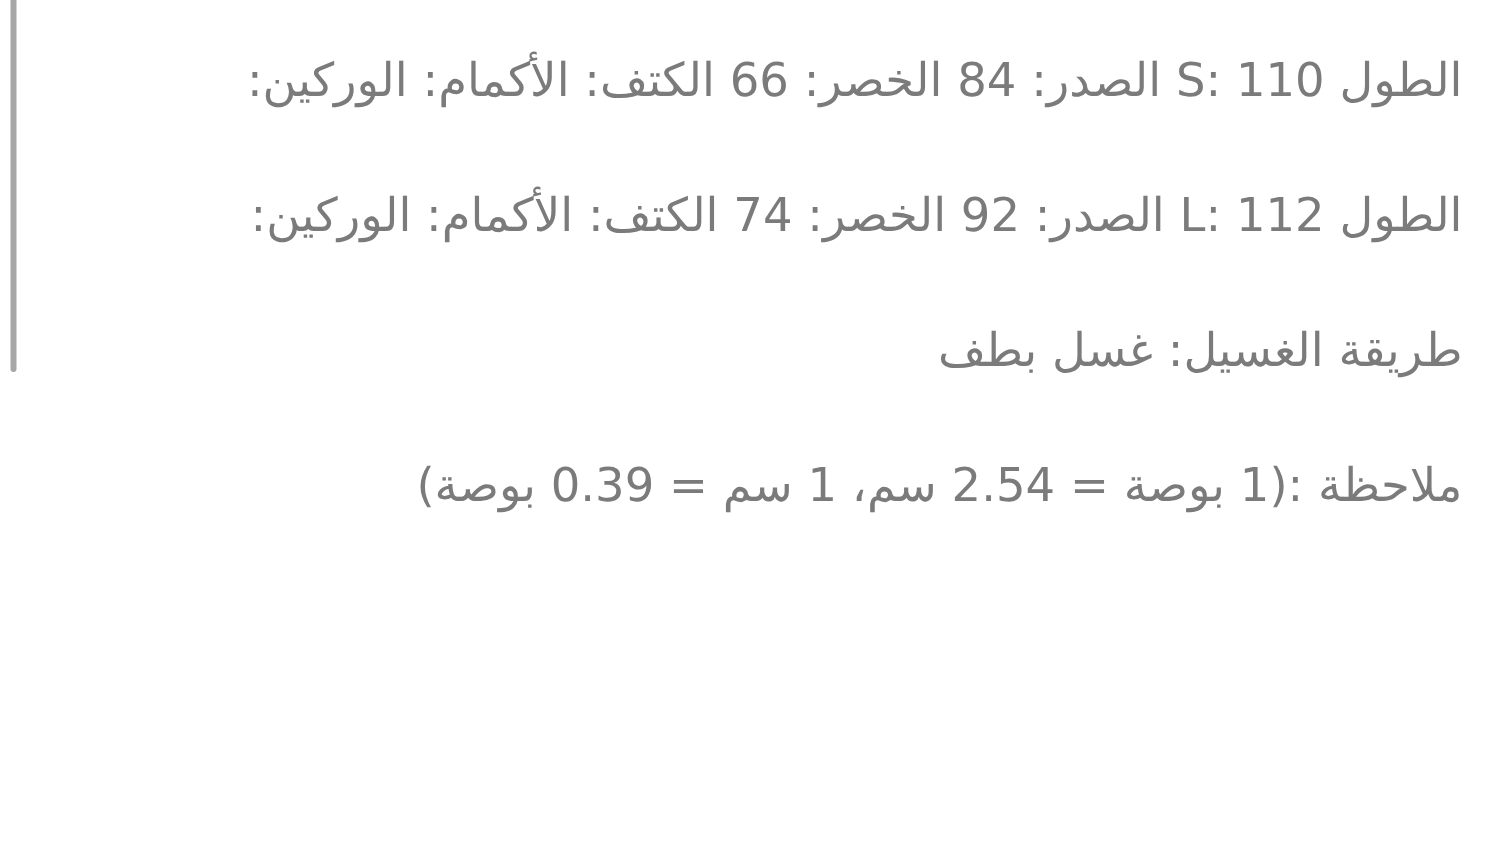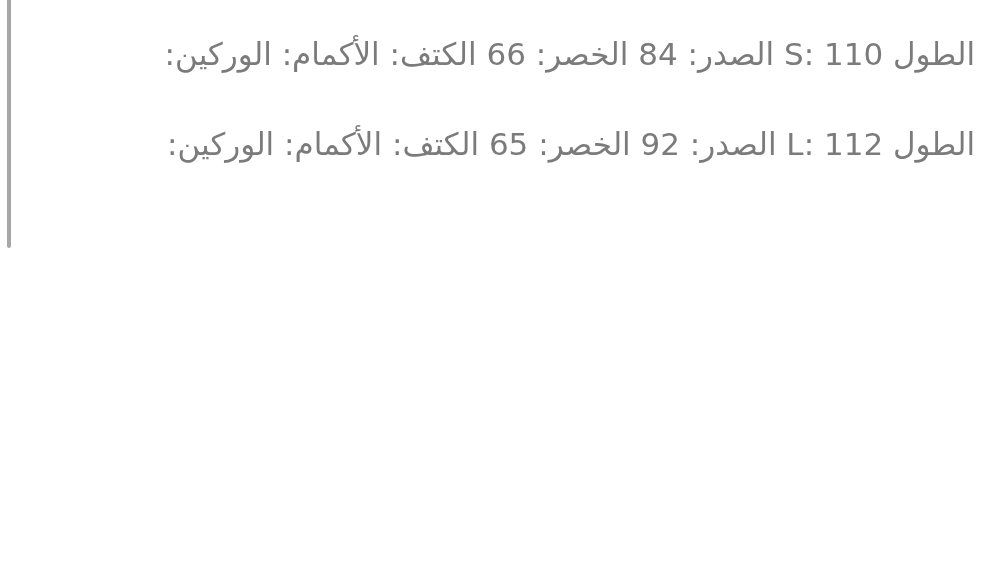--- a/index.html
+++ b/index.html
@@ -39,14 +39,16 @@
     unicode-bidi: isolate;
   }
 </style>
 </head>
 <body>
 
 <div class="scrollbar-thumb"></div>
 
 <div class="description" dir="rtl">
   <p dir="rtl">الطول S: 110 الصدر: 84 الخصر: 66 الكتف: الأكمام: الوركين:</p>
-  <p dir="rtl">الطول L: 112 الصدر: 92 الخصر: 65 الكتف: الأكمام: الوركين:</p>
+  <p dir="rtl">الطول L: 112 الصدر: 92 الخصر: 74 الكتف: الأكمام: الوركين:</p>
+  <p dir="rtl">طريقة الغسيل: غسل بطف</p>
+  <p dir="rtl">ملاحظة :(1 بوصة = 2.54 سم، 1 سم = 0.39 بوصة)</p>
 </div>
 
 </body></html>

